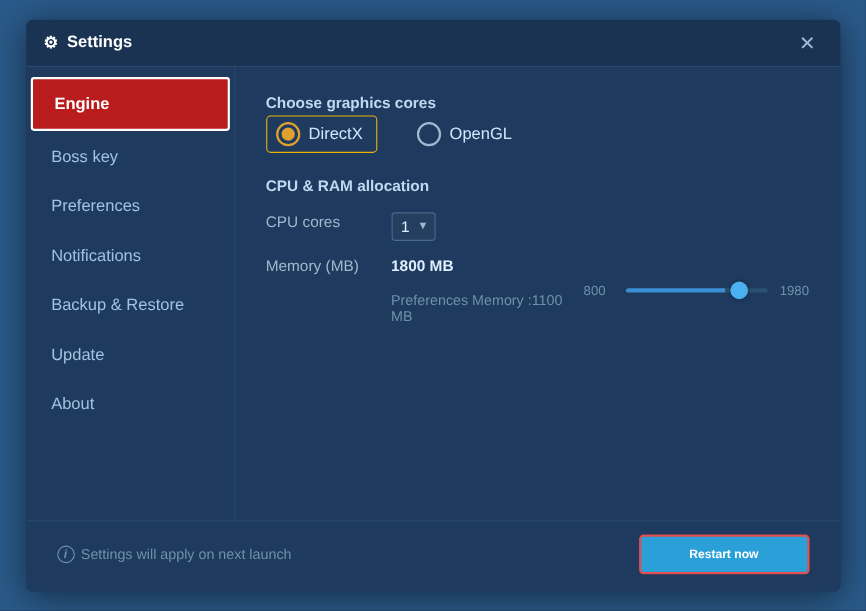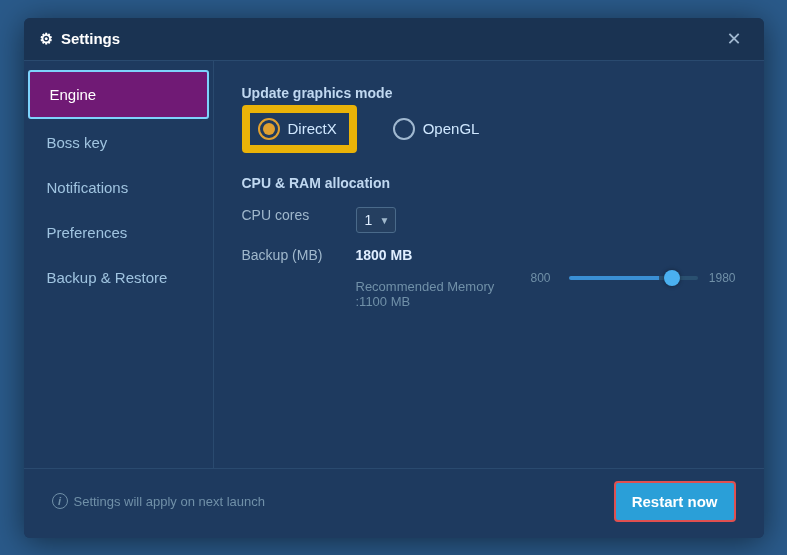--- a/index.html
+++ b/index.html
@@ -65,24 +65,24 @@
       flex-direction: column;
     }
     .sidebar-item {
       padding: 14px 20px;
       color: #a0c4e0;
       font-size: 15px;
       cursor: pointer;
       border-left: 3px solid transparent;
     }
     .sidebar-item.active {
-      background: #701a75;
+      background: #b91c1c;
       color: #ffffff;
-      font-weight: 400;
-      border: 2px solid #7dd3fc;
+      font-weight: 700;
+      border: 2px solid #ffffff;
       border-radius: 3px;
       margin: 1px 4px;
     }
     .main-panel {
       flex: 1;
       padding: 24px 28px;
       display: flex;
       flex-direction: column;
       gap: 18px;
       background: #1e3a5f;
@@ -125,21 +125,21 @@
       background: #e0a030;
     }
     .radio-label {
       color: #d0e8ff;
       font-size: 15px;
     }
     .radio-option-wrapper {
       display: flex;
       align-items: center;
       gap: 8px;
-      border: 8px solid #eab308;
+      border: 1px solid #eab308;
       border-radius: 4px;
       padding: 5px 12px 5px 8px;
     }
     .cpu-ram-section {
       margin-top: 4px;
     }
     .cpu-ram-title {
       color: #c0d8f0;
       font-size: 14px;
       font-weight: 600;
@@ -253,22 +253,22 @@
       font-size: 11px;
       color: #7090a8;
       font-style: italic;
       font-weight: bold;
     }
     .restart-btn {
       background: #2a9fd8;
       color: #ffffff;
       border: 2.5px solid #e05050;
       border-radius: 4px;
-      padding: 10px 16px;
-      font-size: 15px;
+      padding: 10px 44px;
+      font-size: 11px;
       font-weight: 600;
       cursor: pointer;
     }
   </style>
 </head>
 <body>
 
 <div class="dialog">
 
   <div class="title-bar">
@@ -282,34 +282,40 @@
   <div class="content">
 
     <div class="sidebar">
       <div class="sidebar-item active">
         <span>Engine</span>
       </div>
       <div class="sidebar-item">
         <span>Boss key</span>
       </div>
       <div class="sidebar-item">
+        <span>Preferences</span>
+      </div>
+      <div class="sidebar-item">
         <span>Notifications</span>
       </div>
       <div class="sidebar-item">
-        <span>Preferences</span>
-      </div>
-      <div class="sidebar-item">
         <span>Backup &amp; Restore</span>
       </div>
+      <div class="sidebar-item">
+        <span>Update</span>
+      </div>
+      <div class="sidebar-item">
+        <span>About</span>
+      </div>
     </div>
 
     <div class="main-panel">
 
       <div>
-        <div class="section-title">Update graphics mode</div>
+        <div class="section-title">Choose graphics cores</div>
         <div class="graphics-row">
 
           <div class="radio-option-wrapper">
             <div class="radio-outer selected">
               <div class="radio-inner"></div>
             </div>
             <span class="radio-label">DirectX</span>
           </div>
 
           <div class="radio-option">
@@ -327,25 +333,25 @@
           <div class="cpu-select-wrapper">
             <select class="cpu-select">
               <option value="1">1</option>
               <option value="2">2</option>
               <option value="4">4</option>
             </select>
           </div>
         </div>
 
         <div class="param-row">
-          <span class="param-label">Backup (MB)</span>
+          <span class="param-label">Memory (MB)</span>
           <div style="display:flex; flex:1; gap:4px;">
             <div class="memory-row">
               <span class="memory-value">1800 MB</span>
-              <span class="rec-memory">Recommended Memory :1100 MB</span>
+              <span class="rec-memory">Preferences Memory :1100 MB</span>
             </div>
             <div class="slider-wrapper">
               <span class="slider-min">800</span>
               <input type="range" min="800" max="1980" value="1800" style="flex: 1 1 0%;">
               <span class="slider-max">1980</span>
             </div>
           </div>
         </div>
       </div>
     </div>

